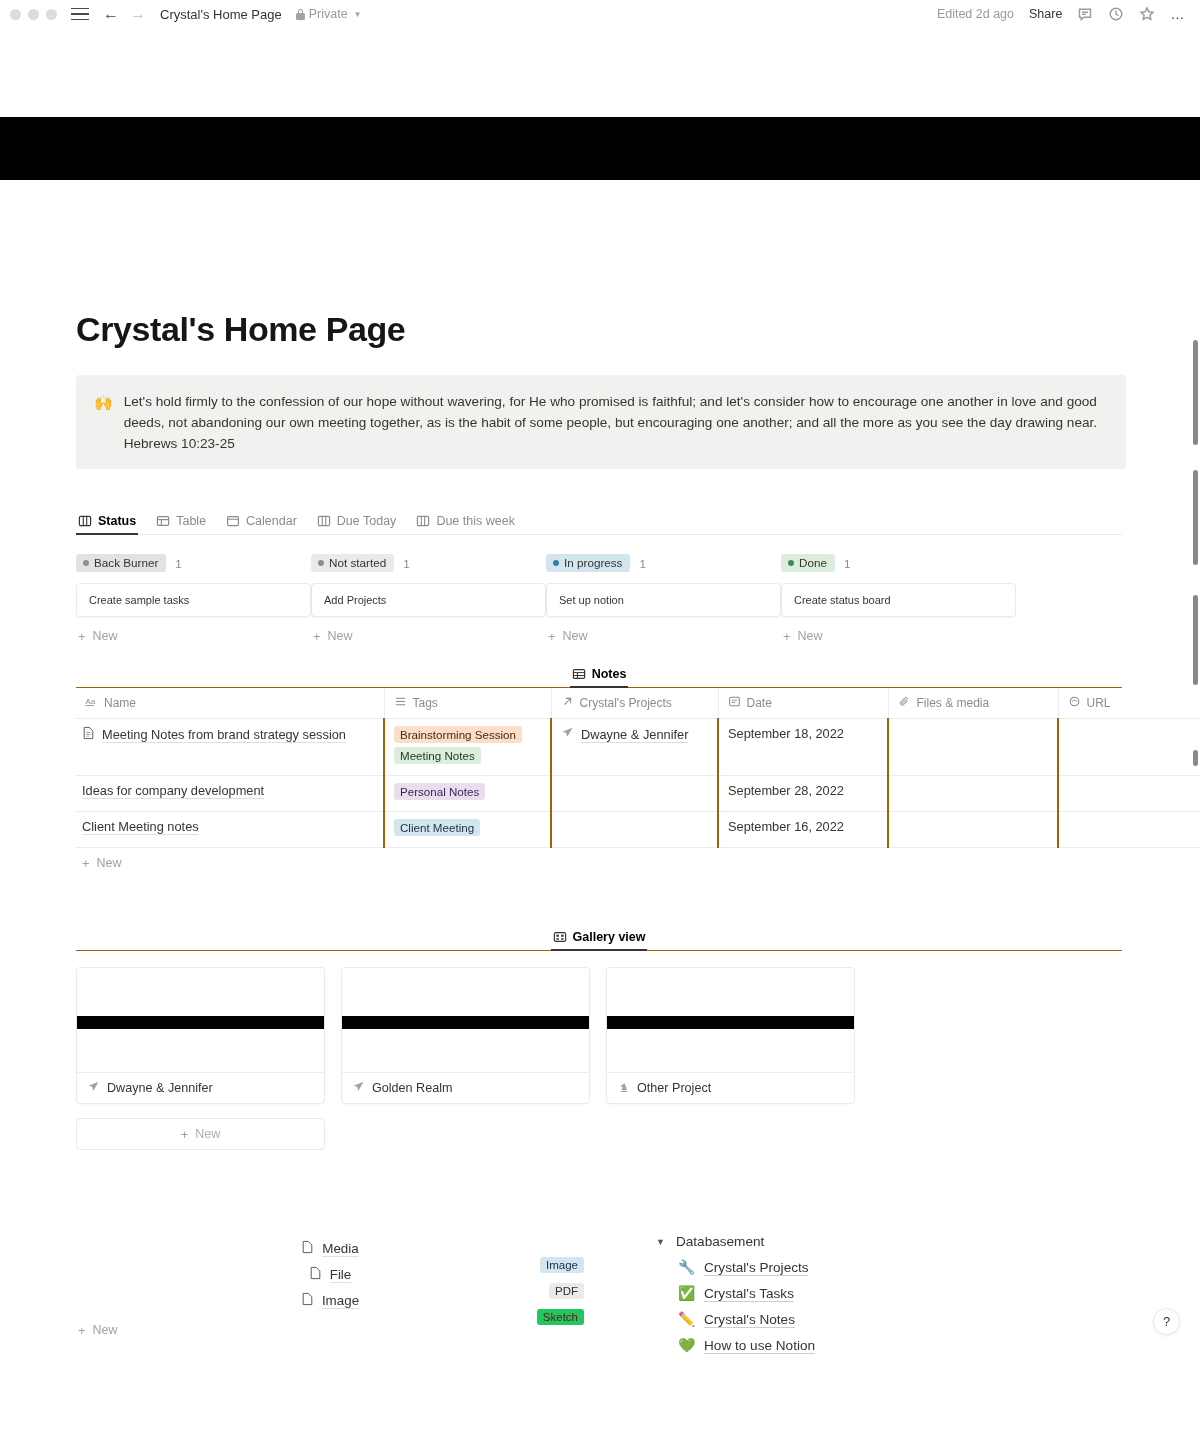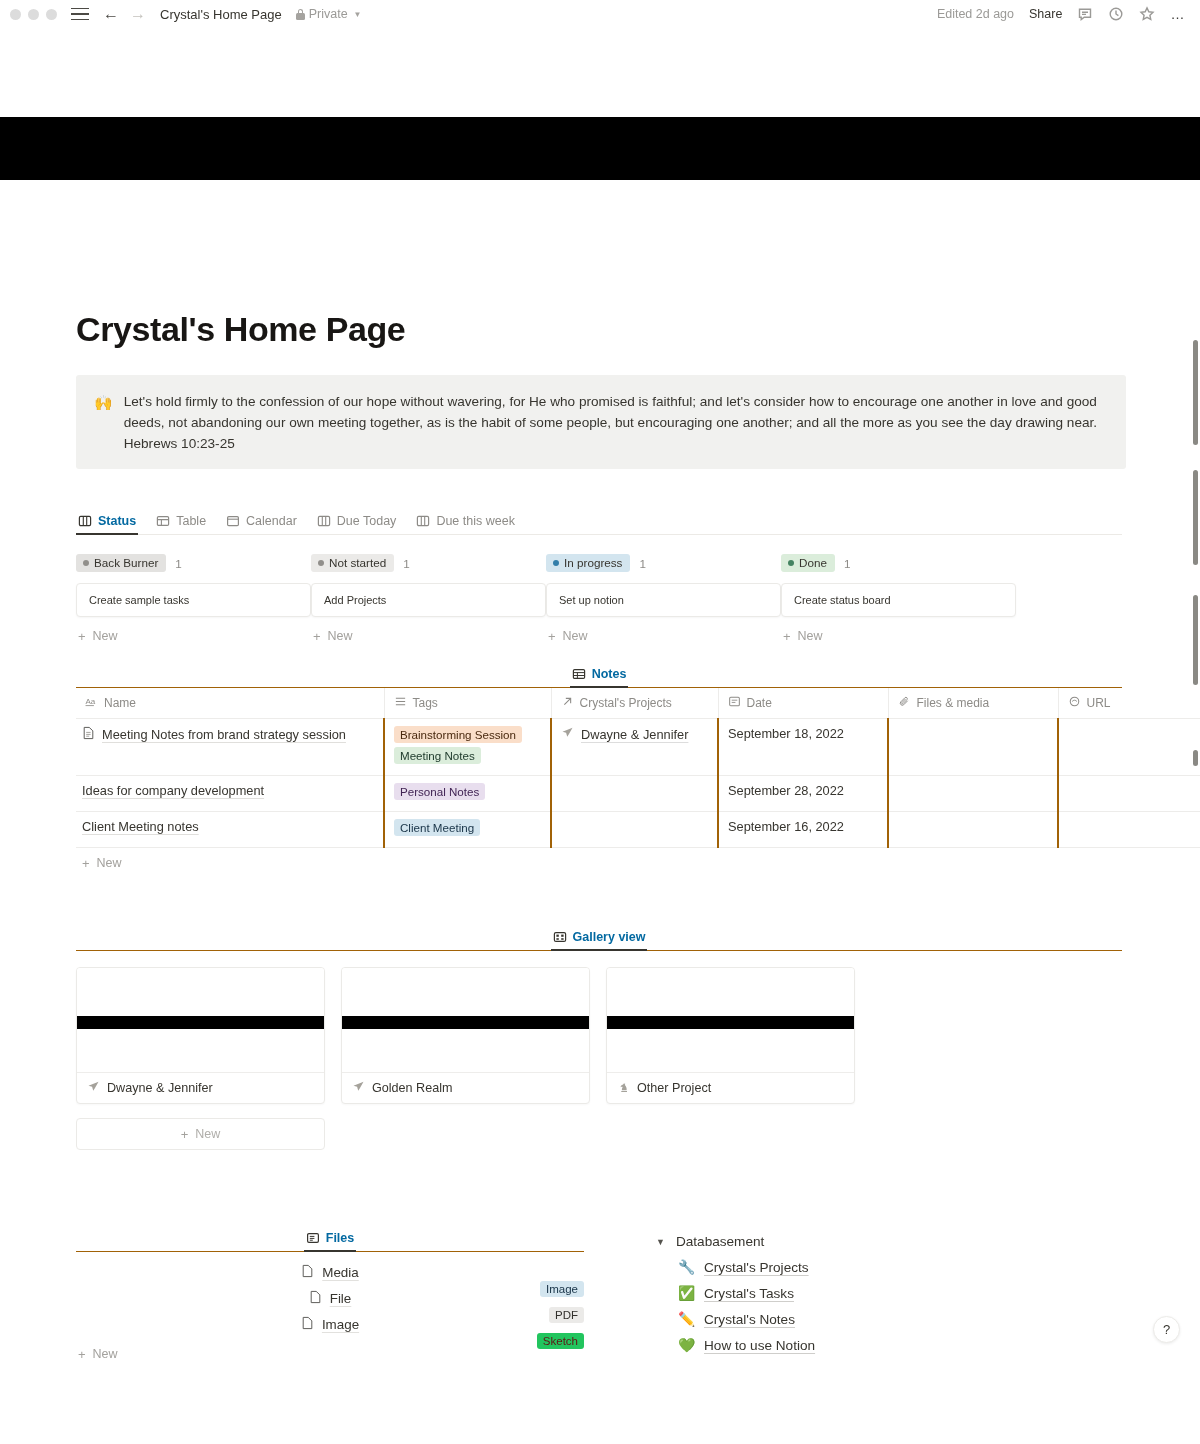--- a/index.html
+++ b/index.html
@@ -80,21 +80,21 @@
     margin-top: 42px;
     border-bottom: 1px solid #eceae6;
     width: 1046px;
   }
   .viewtab {
     display: flex; align-items: center; gap: 6px;
     font-size: 12.5px; color: #8d8b87;
     padding: 3px 2px 6px 2px;
     position: relative;
   }
-  .viewtab.active { color: #0369a1; font-weight: 600; }
+  .viewtab.active { color: #000000; font-weight: 600; }
   .viewtab.active::after {
     content: ""; position: absolute; left: 0; right: 0; bottom: -1px;
     height: 2px; background: #37352f;
   }
   .vicon { width: 14px; height: 14px; display: inline-flex; }
 
   
   .board { display: flex; gap: 0; margin-top: 17px; }
   .bcol { width: 235px; margin-right: 0; }
   .bcol + .bcol { margin-left: 0; }
@@ -609,31 +609,20 @@
 
       <div class="gnew">
         <span class="plus">+</span>
         <span>New</span>
       </div>
     </div>
 
     <div class="bottom">
 
       <div class="filescol">
-        <div class="tabrow" style="width:508px">
-          <div class="viewtab active">
-            <span class="vicon">
-              <svg width="14" height="14" viewBox="0 0 14 14">
-                  <rect x="1.6" y="2.6" width="10.8" height="8.8" rx="1.3" fill="none" stroke="#37352f" stroke-width="1.2"></rect>
-                  <path d="M3.8 5.4h4.6M3.8 7.4h4.6M3.8 9.2h3" stroke="#37352f" stroke-width="1"></path>
-                </svg>
-            </span>
-            <span>Files</span>
-          </div>
-        </div>
 
         <div style="margin-top:12px">
           <div class="filerow">
             <span class="nm">
               <span>
                 <svg width="13" height="14" viewBox="0 0 13 14">
                     <path d="M2.2 1.4h5l3.6 3.4v7.8H2.2z" fill="none" stroke="#5f5e5b" stroke-width="1"></path>
                   </svg>
               </span>
               <span class="txt">Media</span>

